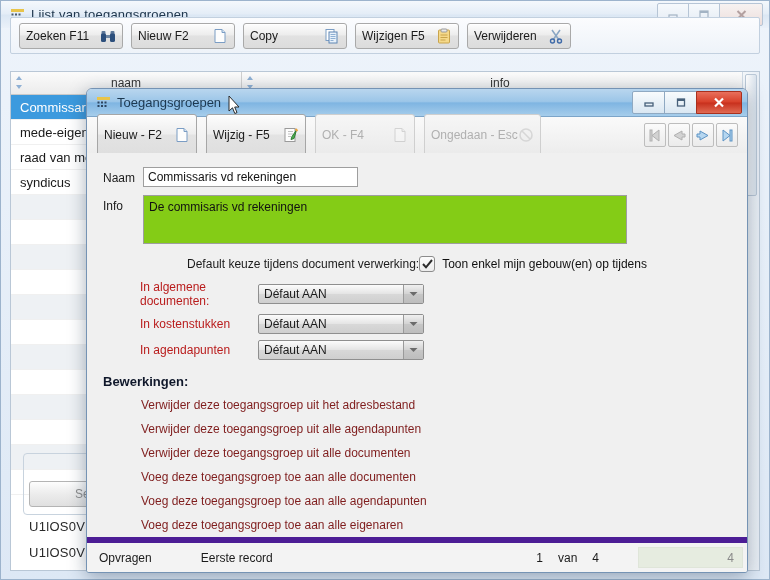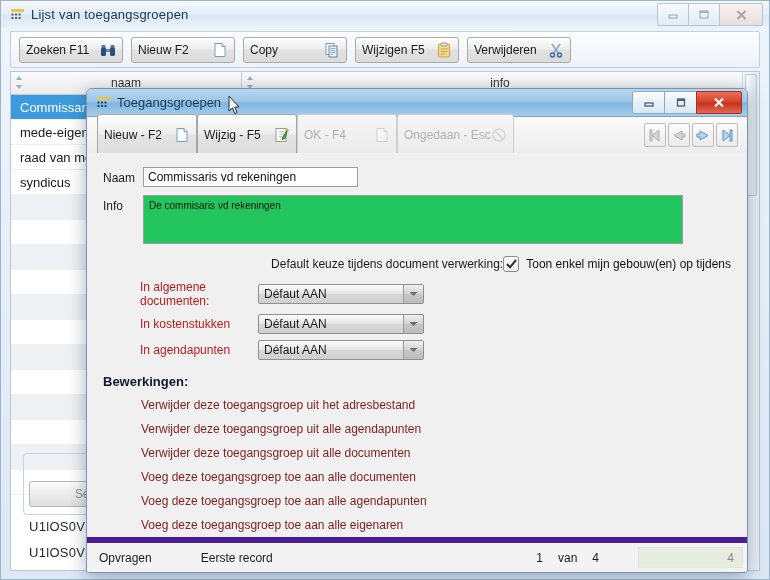--- a/index.html
+++ b/index.html
@@ -46,21 +46,21 @@
   }
   .wbtn.first{border-radius:2px 0 0 2px;}
   .wbtn.close{
     width:42px;border-radius:0 2px 2px 0;
     background:linear-gradient(180deg,#f7f2f1 0%,#ecdedc 100%);
     color:#b09795;
   }
 
   
   .main-toolbar{
-    position:absolute;left:9px;top:30px;right:9px;height:35px;
+    position:absolute;left:9px;top:16px;right:9px;height:35px;
     background:linear-gradient(180deg,#fbfcfe 0%,#eef3f9 100%);
     border:1px solid #c2d0df;border-radius:2px;
     display:flex;align-items:center;padding-left:8px;
   }
   .tbtn{
     height:24px;min-width:90px;margin-right:8px;
     background:linear-gradient(180deg,#fdfdfd 0%,#ededed 45%,#e2e2e2 50%,#dcdcdc 100%);
     border:1px solid #a9a9a9;border-radius:3px;
     display:flex;align-items:center;justify-content:space-between;
     padding:0 6px;font-size:12px;color:#1b1b1b;
@@ -149,21 +149,21 @@
     width:44px;border-radius:0 2px 2px 0;
     background:linear-gradient(180deg,#e8705c 0%,#d8402a 48%,#c8301d 52%,#e06a53 100%);
     border-color:#a8301e;color:#fff;font-size:13px;font-weight:bold;
   }
   .dlg-toolbar{
     height:36px;background:linear-gradient(180deg,#fafafa 0%,#ededed 100%);
     border-bottom:1px solid #c8c8c8;
     display:flex;align-items:center;padding-left:10px;position:relative;
   }
   .dbtn{
-    height:25px;min-width:86px;
+    height:25px;min-width:86px;margin-right:9px;
     background:linear-gradient(180deg,#fdfdfd 0%,#eeeeee 45%,#e3e3e3 50%,#dedede 100%);
     border:1px solid #a6a6a6;border-radius:3px;
     display:flex;align-items:center;justify-content:space-between;
     padding:8px 6px;font-size:12px;color:#1b1b1b;
     box-shadow:inset 0 1px 0 #fff;
   }
   .dbtn.disabled{
     color:#b0b0b0;border-color:#cfcfcf;
     background:linear-gradient(180deg,#f6f6f6 0%,#eaeaea 100%);
     box-shadow:none;
@@ -182,27 +182,27 @@
   }
   .frow{display:flex;align-items:flex-start;margin-bottom:8px;}
   .flabel{width:40px;font-size:12px;color:#1b1b1b;padding-top:4px;}
   .ftext{
     width:215px;height:20px;box-sizing:border-box;
     border:1px solid #9e9e9e;background:#fff;
     font-family:"Liberation Sans",sans-serif;font-size:12px;color:#111;
     padding:1px 4px;
   }
   .farea{
-    width:540px;height:49px;box-sizing:border-box;
-    border:1px solid #9e9e9e;background:#22c55e;
-    font-family:"Liberation Sans",sans-serif;font-size:10px;color:#111;
+    width:484px;height:49px;box-sizing:border-box;
+    border:1px solid #9e9e9e;background:#84cc16;
+    font-family:"Liberation Sans",sans-serif;font-size:12px;color:#111;
     padding:3px 5px;resize:none;line-height:1.35;overflow:hidden;
   }
   .section-hdr{
-    display:flex;align-items:center;justify-content:flex-end;
+    display:flex;align-items:center;justify-content:center;
     margin-top:12px;margin-bottom:8px;
   }
   .sec-label{font-size:12px;color:#1b1b1b;}
   .cbwrap{display:flex;align-items:center;gap:7px;}
   .cbox{
     width:14px;height:14px;border:1px solid #8c8c8c;border-radius:3px;
     background:linear-gradient(180deg,#fcfcfc,#ececec);
     display:flex;align-items:center;justify-content:center;
   }
   .selrow{display:flex;align-items:center;margin-bottom:6px;}

